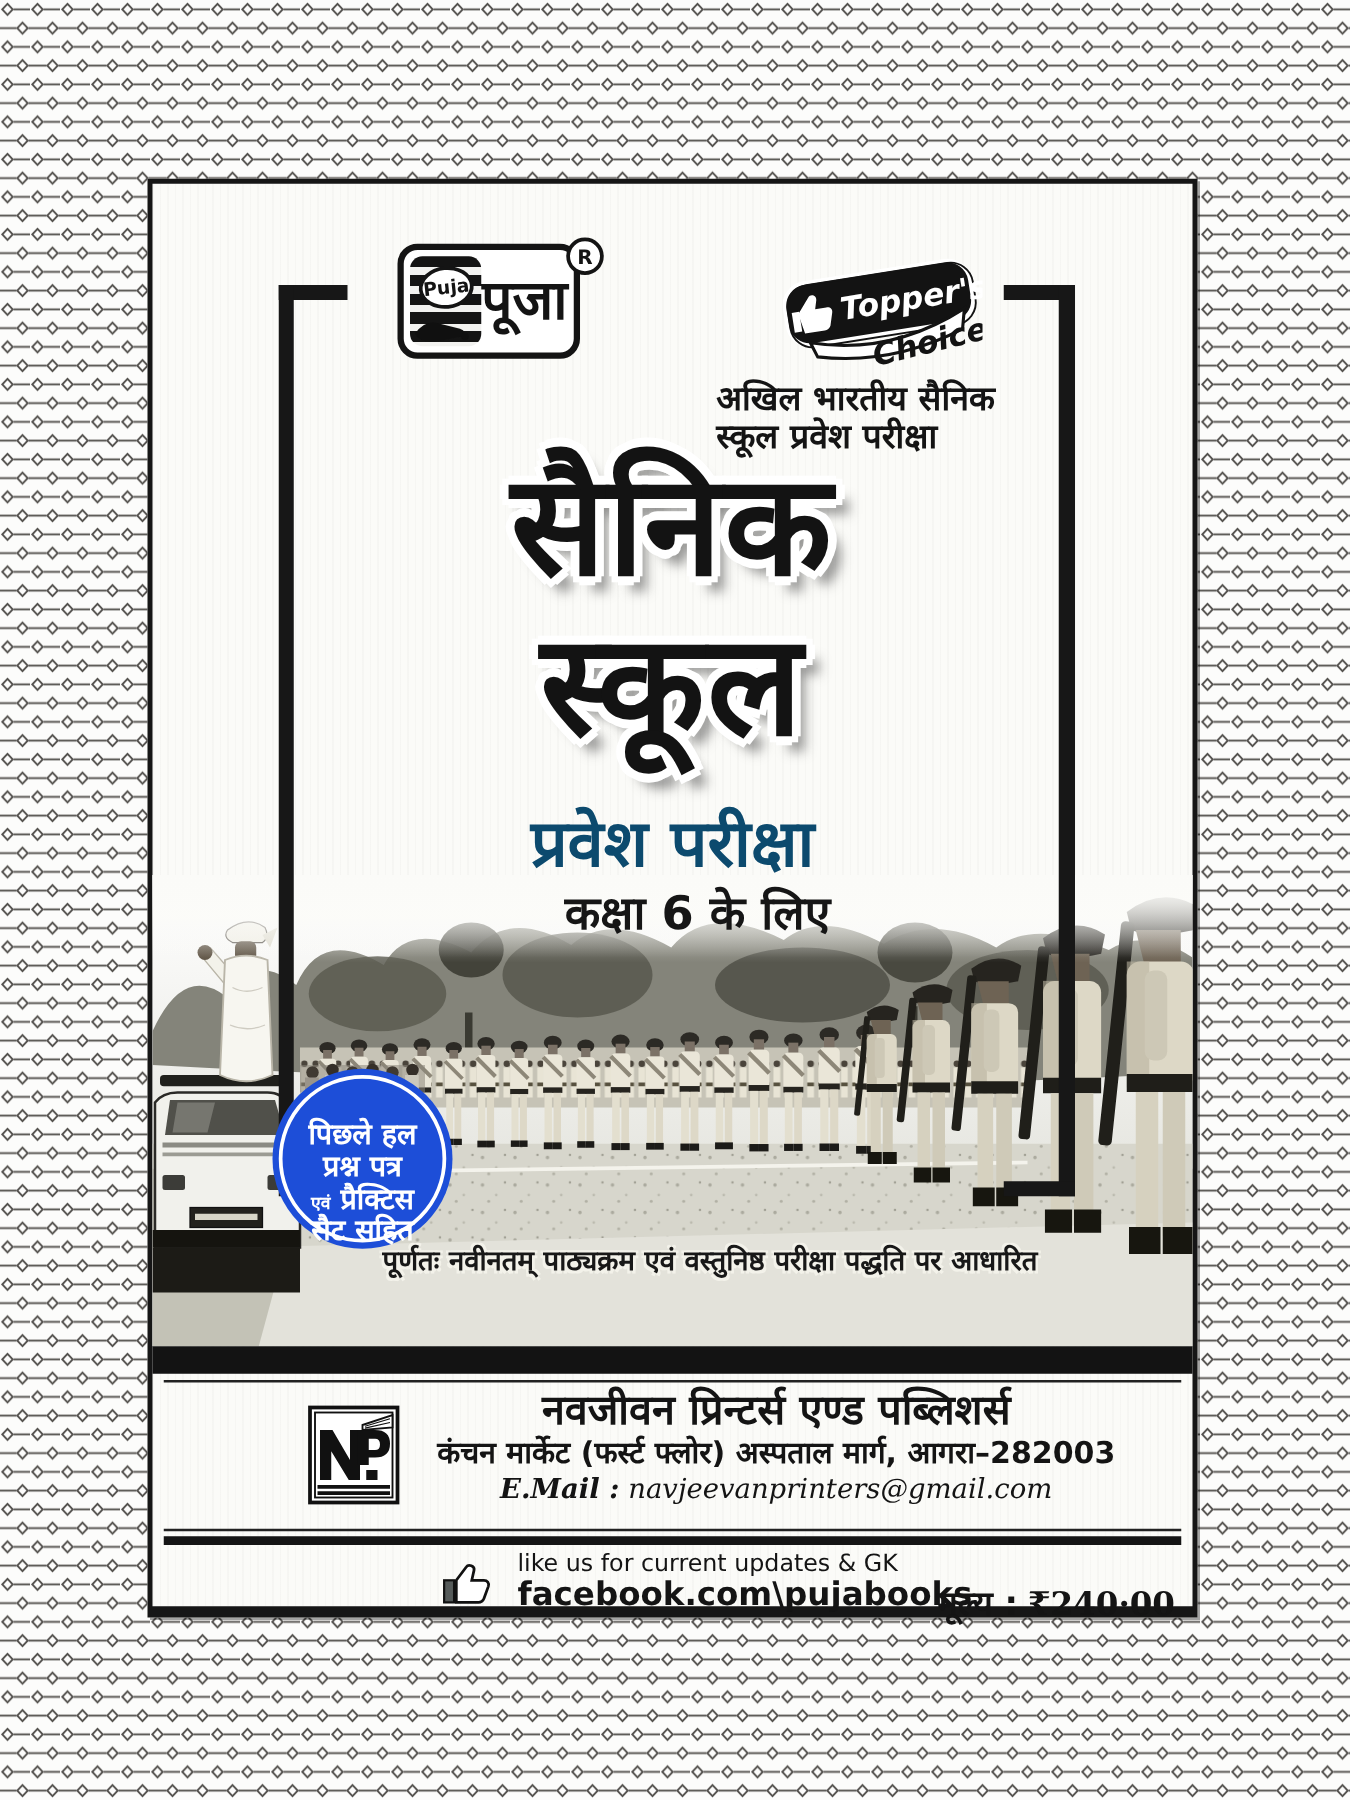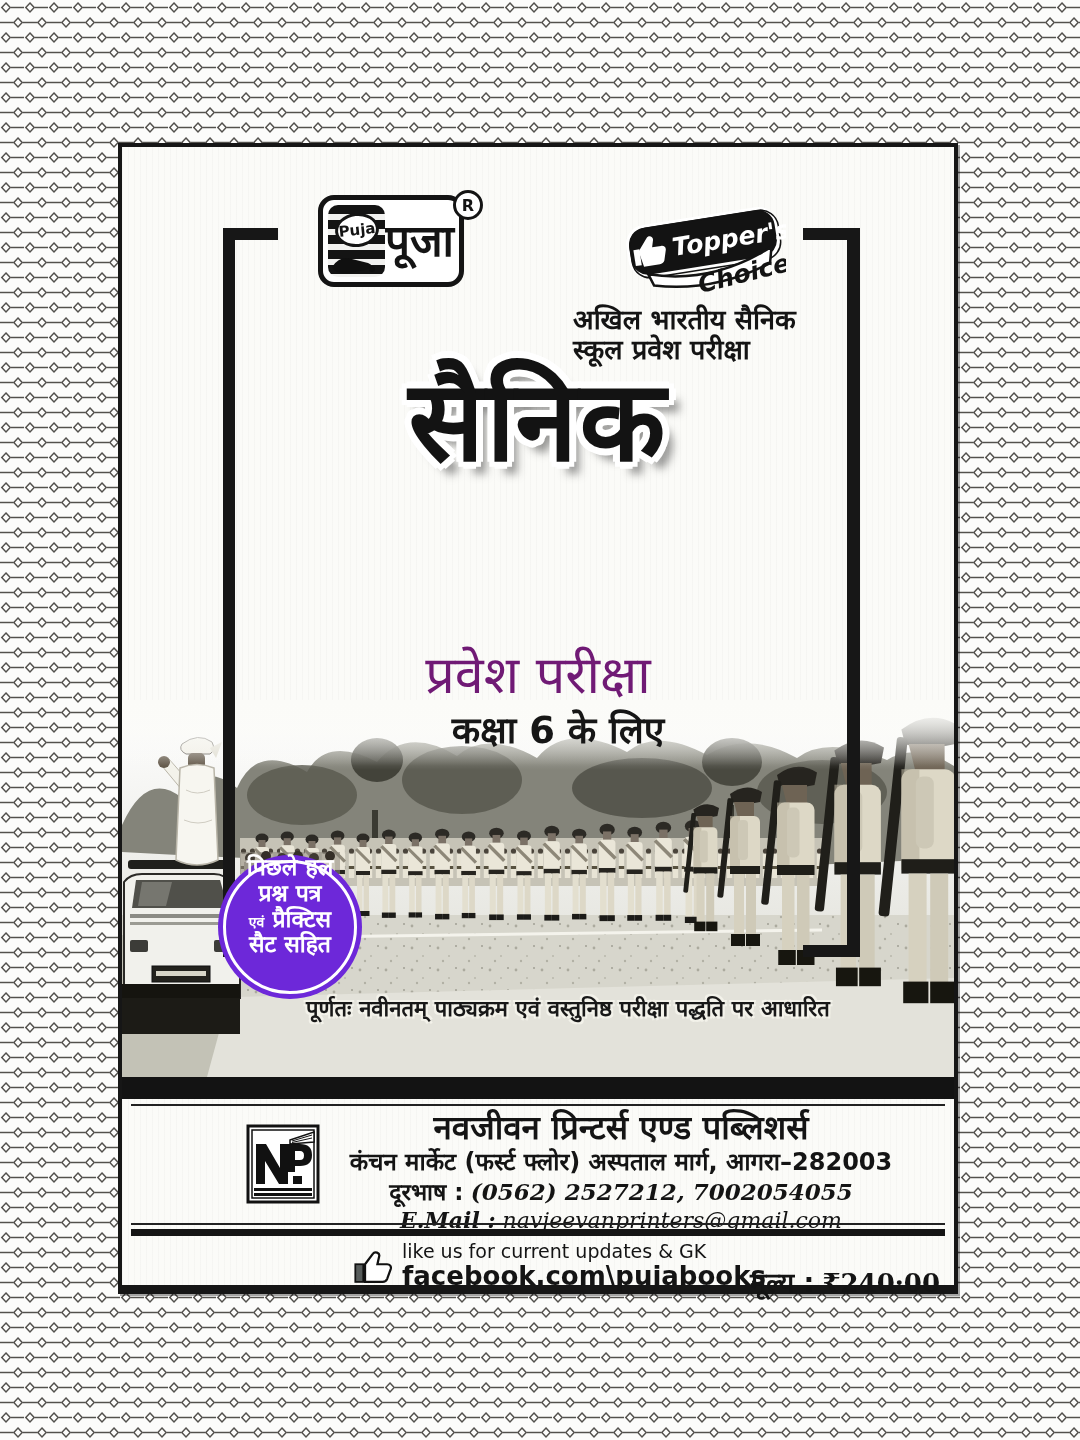--- a/index.html
+++ b/index.html
@@ -38,29 +38,29 @@
   
   .series{position:absolute;left:451px;top:158px;z-index:5;color:#141414;font-weight:800;font-size:27px;line-height:1.12;}
   
   .title{position:absolute;left:0;right:0;text-align:center;color:#131313;font-weight:900;line-height:1;z-index:5;
     font-size:112px;letter-spacing:2px;
     text-shadow:-5px -5px 0 #fff,5px -5px 0 #fff,-5px 5px 0 #fff,5px 5px 0 #fff,
       -7px 0 0 #fff,7px 0 0 #fff,0 -7px 0 #fff,0 7px 0 #fff,
       10px 12px 9px rgba(50,50,50,.5);}
   .title1{top:218px;}
   .title2{top:346px;}
-  .subtitle{position:absolute;left:0;right:0;top:490px;text-align:center;font-size:52px;font-weight:400;color:#701a75;z-index:5;}
+  .subtitle{position:absolute;left:0;right:0;top:490px;text-align:center;font-size:52px;font-weight:700;color:#0c4a6e;z-index:5;}
   .classline{position:absolute;left:0;right:0;top:556px;text-align:center;font-size:37px;font-weight:900;color:#161616;z-index:5;padding-left:40px;}
   
   .photo{position:absolute;left:0;top:553px;width:832px;height:377px;z-index:2;overflow:hidden;}
   .photo-fade{position:absolute;left:0;top:553px;width:832px;height:70px;z-index:3;
     background:linear-gradient(180deg,#fbfbf8 0%,rgba(251,251,248,0) 100%);}
   
   .circle-badge{position:absolute;left:96px;top:708px;width:144px;height:144px;border-radius:50%;
-    background:#6d28d9;z-index:8;display:flex;flex-direction:column;align-items:center;justify-content:flex-start;
+    background:#1d4ed8;z-index:8;display:flex;flex-direction:column;align-items:center;justify-content:flex-end;
     color:#fff;font-weight:800;text-align:center;line-height:1.12;}
   .circle-badge::before{content:"";position:absolute;inset:5px;border:3px solid #fff;border-radius:50%;}
   .circle-badge .cl{font-size:23px;}
   .circle-badge .small{font-size:14px;font-weight:700;}
   
   .papers-bar{position:absolute;left:236px;top:756px;width:438px;height:86px;background:#121212;border-radius:14px;
     z-index:7;color:#fff;font-weight:800;font-size:27px;line-height:1.32;padding:10px 10px 10px 34px;display:flex;flex-direction:column;justify-content:center;}
   
   .basis{position:absolute;left:70px;right:10px;top:845px;text-align:center;z-index:7;
     font-size:22px;font-weight:900;color:#181818;
@@ -74,21 +74,21 @@
   .pub-name{font-size:33px;font-weight:900;line-height:1.15;}
   .pub-addr{font-size:24px;font-weight:700;line-height:1.3;}
   .pub-phone{font-size:23px;line-height:1.25;}
   .pub-phone .lbl{font-weight:900;}
   .serif-i{font-family:"DejaVu Serif","Liberation Serif",serif;font-style:italic;font-weight:bold;}
   .pub-mail{font-size:22px;line-height:1.25;}
   
   .rule-thin{position:absolute;left:9px;right:9px;top:1076px;height:2px;background:#222;z-index:5;}
   .rule-thick{position:absolute;left:9px;right:9px;top:1082px;height:7px;background:#151515;z-index:5;}
   .footer{position:absolute;left:0;right:0;top:1094px;height:46px;z-index:5;}
-  .fb-block{position:absolute;left:228px;top:0;display:flex;align-items:center;gap:6px;color:#141414;}
+  .fb-block{position:absolute;left:228px;top:0;display:flex;align-items:center;gap:18px;color:#141414;}
   .fb-lines{line-height:1.1;}
   .fb-like{font-size:19px;font-weight:500;}
   .fb-handle{font-size:26px;font-weight:900;}
   .price{position:absolute;right:14px;top:6px;color:#141414;font-size:27px;display:flex;align-items:baseline;gap:8px;}
   .price .lbl{font-weight:900;margin-top:16px;}
   .price .val{font-family:"DejaVu Serif","Liberation Serif",serif;font-weight:bold;font-size:26px;}
 </style>
 </head>
 <body>
 
@@ -141,20 +141,21 @@
       <text x="68" y="90" font-size="25" font-style="italic" font-weight="bold" fill="#131313" transform="rotate(-5 100 84)" font-family="DejaVu Sans, sans-serif">Choice</text>
     </g>
   </svg>
 
   <div class="series">
     <div>अखिल भारतीय सैनिक</div>
     <div>स्कूल प्रवेश परीक्षा</div>
   </div>
 
   <div class="title title1">सैनिक</div>
+  <div class="title title2">स्कूल</div>
   <div class="subtitle">प्रवेश परीक्षा</div>
   <div class="classline">कक्षा 6 के लिए</div>
 
   <svg class="photo" viewBox="0 0 832 377" preserveAspectRatio="none">
     <defs>
       <linearGradient id="sky" x1="0" y1="0" x2="0" y2="1">
         <stop offset="0" stop-color="#ffffff"></stop>
           <stop offset="1" stop-color="#e6e6e0"></stop>
       </linearGradient>
       <linearGradient id="fadeT" x1="0" y1="0" x2="0" y2="1">
@@ -313,24 +314,20 @@
     <path d="M40 20 h14 q12 0 12 11 q0 11 -12 11 h-5 v6 h-9 z M49 27 v9 h5 q4 0 4 -4.5 q0 -4.5 -4 -4.5 z" fill="#111"></path>
     <rect x="47" y="52" width="9" height="8" fill="#111"></rect>
     <path d="M44 16 L68 8 L68 18 L44 20 Z" fill="#fff" stroke="#111" stroke-width="1.5"></path>
     <path d="M46 17 L66 11 M46 18.5 L66 14" stroke="#111" stroke-width="1"></path>
     <rect x="8" y="64" width="58" height="3" fill="#111"></rect>
     <rect x="8" y="69" width="58" height="3" fill="#111"></rect>
   </svg>
   <div class="pub-text">
     <div class="pub-name">नवजीवन प्रिन्टर्स एण्ड पब्लिशर्स</div>
     <div class="pub-addr">कंचन मार्केट (फर्स्ट फ्लोर) अस्पताल मार्ग, आगरा–282003</div>
-    <div class="pub-phone">
-      <span class="lbl">दूरभाष :</span>
-      <span class="serif-i">(0562) 2527212, 7002054055</span>
-    </div>
     <div class="pub-mail">
       <span class="serif-i">E.Mail :</span>
       <span class="serif-i" style="font-weight:normal">navjeevanprinters@gmail.com</span>
     </div>
   </div>
 
   <div class="rule-thin"></div>
   <div class="rule-thick"></div>
 
   <div class="footer">

